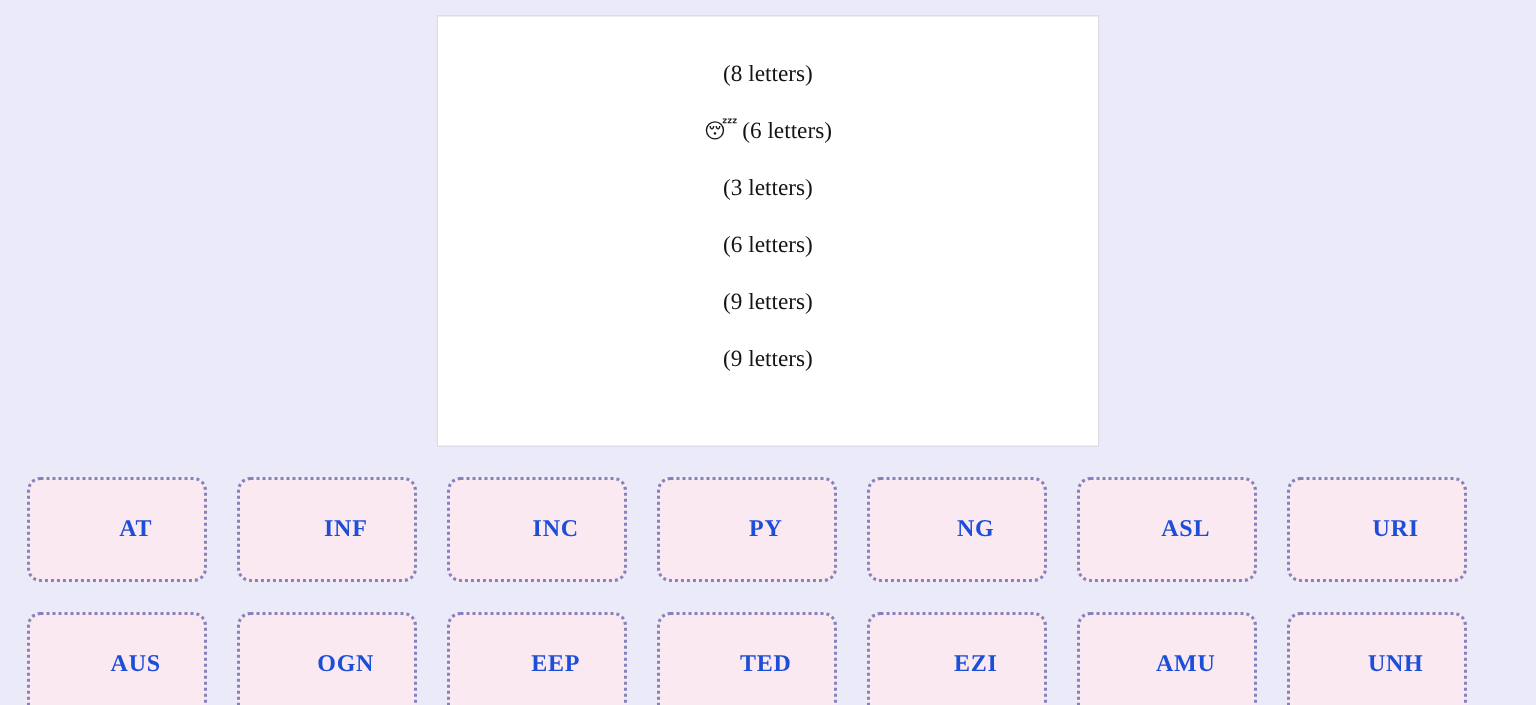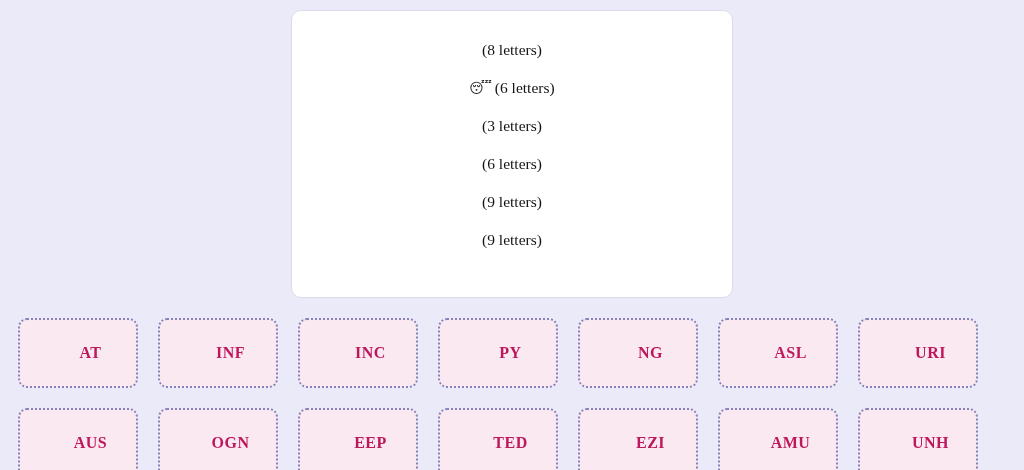--- a/index.html
+++ b/index.html
@@ -1,15 +1,15 @@
 <!DOCTYPE html>
 <html><head>
 <meta charset="utf-8">
 <style>
-  * { box-sizing: border-box; margin: 0; padding: 0; border-radius: 10px; }
+  * { box-sizing: border-box; margin: 0; padding: 0; }
 
   html, body {
     width: 1024px;
     height: 470px;
     overflow: hidden;
   }
 
   body {
     background: #eaeaf8;
     font-family: "Liberation Serif", "DejaVu Serif", serif;
@@ -77,21 +77,21 @@
     flex: 0 0 120px;
     background: #fbe9f1;
     border: 2px dotted #8383bd;
     border-radius: 9px;
     display: flex;
     align-items: center;
     justify-content: center;
     font-family: "Liberation Serif", "DejaVu Serif", serif;
     font-weight: bold;
     font-size: 16px;
-    color: #be185d;
+    color: #1d4ed8;
     letter-spacing: 0.5px;
     cursor: pointer;
     user-select: none;
     padding-left: 25px;
   }
 </style>
 </head>
 <body>
 
 <div id="app">

